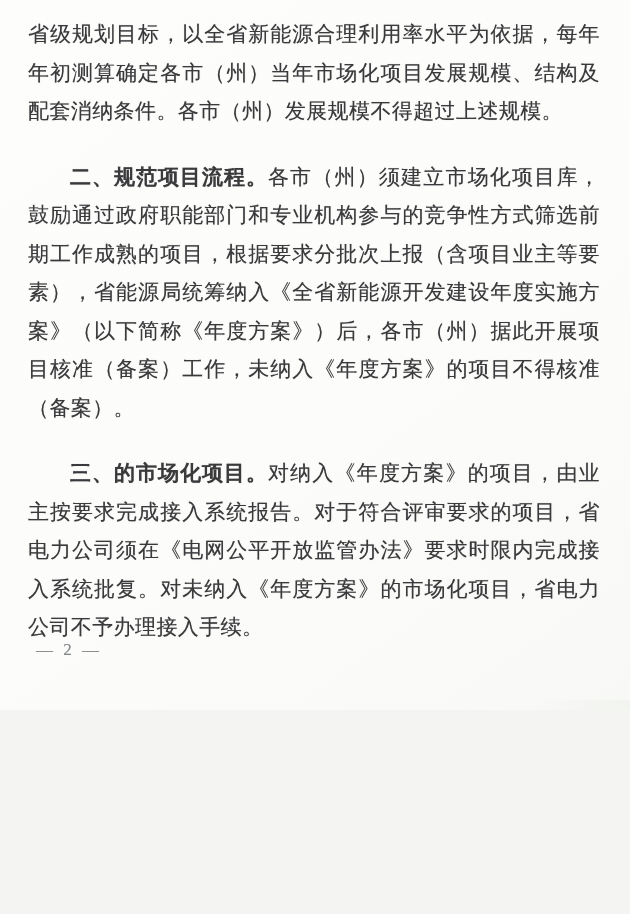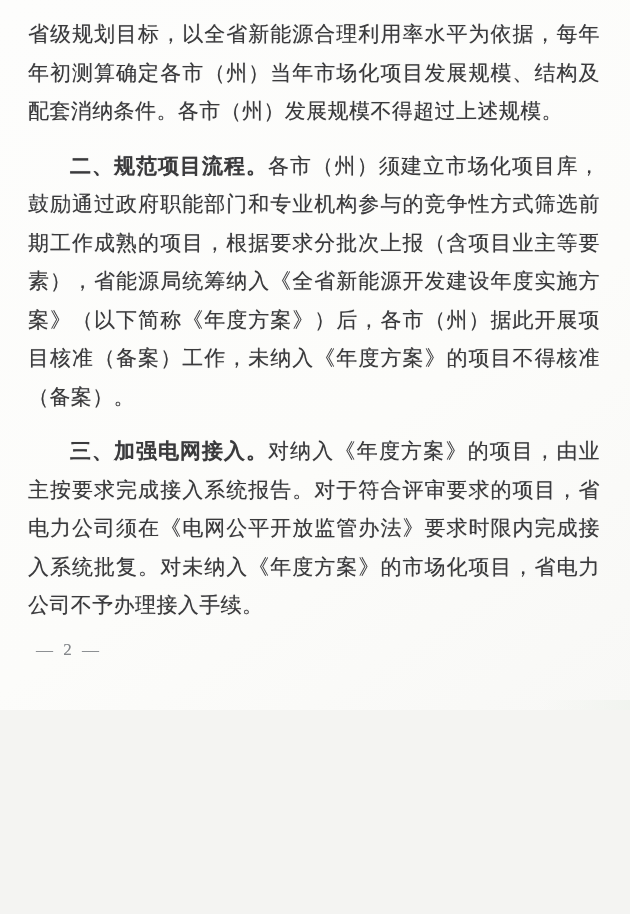--- a/index.html
+++ b/index.html
@@ -29,21 +29,21 @@
     margin: 0;
     font-size: 21px;
     line-height: 38.5px;
     text-align: justify;
     letter-spacing: 0.4px;
     
     text-shadow: 0 0 0.7px rgba(70, 70, 72, 0.55);
   }
   p.para.indent {
     text-indent: 2em;
-    margin-top: 16px;
+    margin-top: 27px;
   }
   .heading {
     font-weight: bold;
     font-family: "Liberation Sans", "DejaVu Sans", sans-serif;
     letter-spacing: 0.2px;
   }
   .footer {
     position: absolute;
     left: 36px;
     bottom: 50px;
@@ -62,17 +62,17 @@
     background: linear-gradient(to left, rgba(240, 243, 238, 0.9), rgba(255,255,255,0));
   }
 </style>
 </head>
 <body>
 
 <div class="page">
   <div class="content" id="paragraphs">
       <p class="para">省级规划目标，以全省新能源合理利用率水平为依据，每年年初测算确定各市（州）当年市场化项目发展规模、结构及配套消纳条件。各市（州）发展规模不得超过上述规模。</p>
       <p class="para indent"><span class="heading">二、规范项目流程。</span>各市（州）须建立市场化项目库，鼓励通过政府职能部门和专业机构参与的竞争性方式筛选前期工作成熟的项目，根据要求分批次上报（含项目业主等要素），省能源局统筹纳入《全省新能源开发建设年度实施方案》（以下简称《年度方案》）后，各市（州）据此开展项目核准（备案）工作，未纳入《年度方案》的项目不得核准（备案）。</p>
-      <p class="para indent"><span class="heading">三、加强电网接入。</span>对纳入《年度方案》的项目，由业主按要求完成接入系统报告。对于符合评审要求的项目，省电力公司须在《电网公平开放监管办法》要求时限内完成接入系统批复。对未纳入《年度方案》的市场化项目，省电力公司不予办理接入手续。</p>
+      <p class="para indent"><span class="heading">三、的市场化项目。</span>对纳入《年度方案》的项目，由业主按要求完成接入系统报告。对于符合评审要求的项目，省电力公司须在《电网公平开放监管办法》要求时限内完成接入系统批复。对未纳入《年度方案》的市场化项目，省电力公司不予办理接入手续。</p>
     </div>
   <div class="footer">— 2 —</div>
   <div class="scan-artifact"></div>
 </div>
 
 </body></html>

